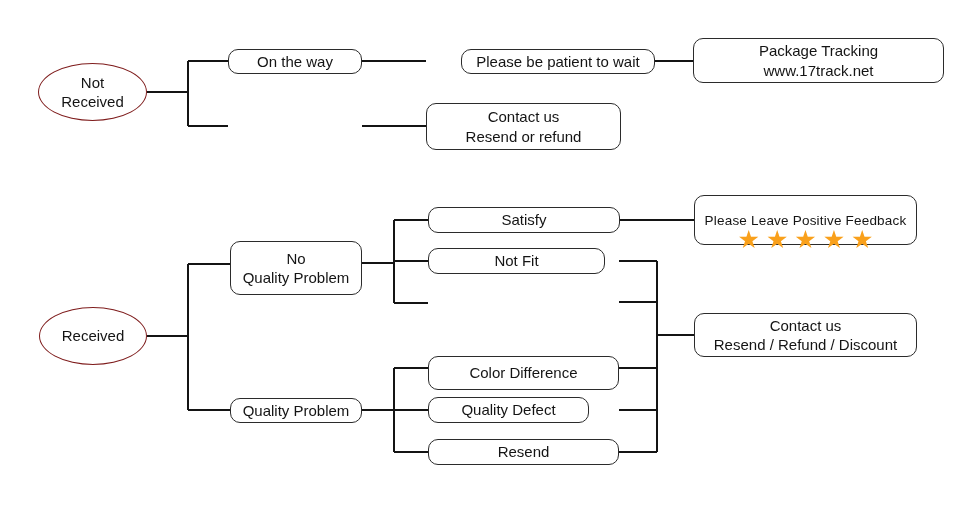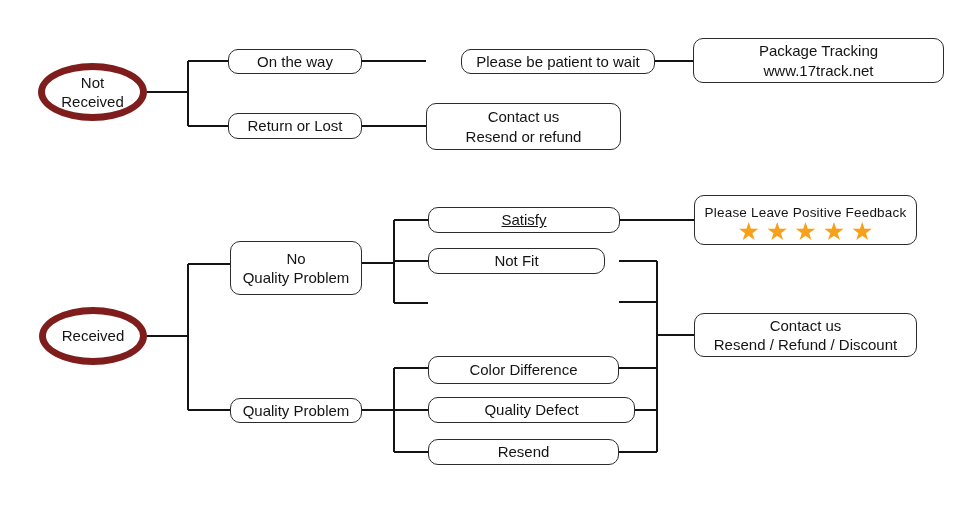--- a/index.html
+++ b/index.html
@@ -32,30 +32,30 @@
     background: #ffffff;
     color: #141414;
     font-size: 15px;
     line-height: 1.28;
   }
   .box {
     border: 1.5px solid #2b2b2b;
     border-radius: 10px;
   }
   .oval {
-    border: 7px solid #7f1d1d;
+    border: 1px solid #7f1d1d;
     border-radius: 50%;
   }
   .label {
     white-space: pre-line;
   }
   .feedback {
     flex-direction: column;
     justify-content: space-between;
-    padding-top: 8px;
+    padding-top: 16px;
   }
   .feedback .label {
     font-size: 13.5px;
     letter-spacing: 0.2px;
   }
   .stars {
     font-family: "DejaVu Sans", sans-serif;
     font-size: 25px;
     line-height: 1.05;
     letter-spacing: 6px;
@@ -98,61 +98,58 @@
 
   <div class="node box" style="left:426px; top:49px; width:194px; height:25px;margin-left:35px;">
     <span class="label">Please be patient to wait</span>
   </div>
 
   <div class="node box" style="left:693px; top:38px; width:251px; height:45px;">
     <span class="label">Package Tracking
 www.17track.net</span>
   </div>
 
-  <div class="node box" style="left:228px; top:113px; width:134px; height:26px;">
-    <span class="label">Return or Lost</span>
-  </div>
 
   <div class="node box" style="left:426px; top:103px; width:195px; height:47px;">
     <span class="label">Contact us
 Resend or refund</span>
   </div>
 
   <div class="node oval" style="left:39px; top:307px; width:108px; height:58px;">
     <span class="label">Received</span>
   </div>
 
   <div class="node box" style="left:230px; top:241px; width:132px; height:54px;">
     <span class="label">No
 Quality Problem</span>
   </div>
 
-  <div class="node box" style="left:428px; top:207px; width:192px; height:26px;text-decoration:underline;">
+  <div class="node box" style="left:428px; top:207px; width:192px; height:26px;">
     <span class="label">Satisfy</span>
   </div>
 
   <div class="node box" style="left:428px; top:248px; width:177px; height:26px;">
     <span class="label">Not Fit</span>
   </div>
 
 
   <div class="node box feedback" style="left:694px; top:195px; width:223px; height:50px;">
     <span class="label">Please Leave Positive Feedback</span>
     <span class="stars" style="color: rgb(249, 160, 27);">★★★★★</span>
   </div>
 
   <div class="node box" style="left:230px; top:398px; width:132px; height:25px;">
     <span class="label">Quality Problem</span>
   </div>
 
-  <div class="node box" style="left:428px; top:356px; width:191px; height:28px;">
+  <div class="node box" style="left:428px; top:356px; width:191px; height:34px;">
     <span class="label">Color Difference</span>
   </div>
 
-  <div class="node box" style="left:428px; top:397px; width:207px; height:26px;align-items:center;">
+  <div class="node box" style="left:428px; top:397px; width:161px; height:26px;align-items:center;">
     <span class="label">Quality Defect</span>
   </div>
 
   <div class="node box" style="left:428px; top:439px; width:191px; height:26px;">
     <span class="label">Resend</span>
   </div>
 
   <div class="node box" style="left:694px; top:313px; width:223px; height:44px;">
     <span class="label">Contact us
 Resend / Refund / Discount</span>

